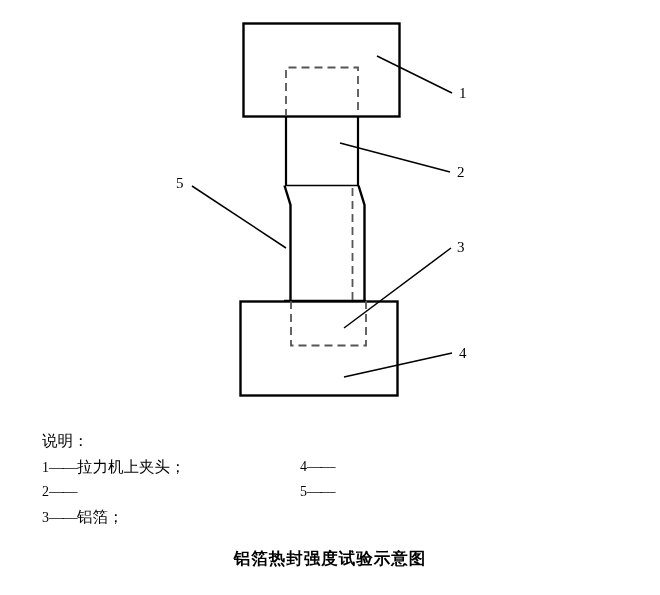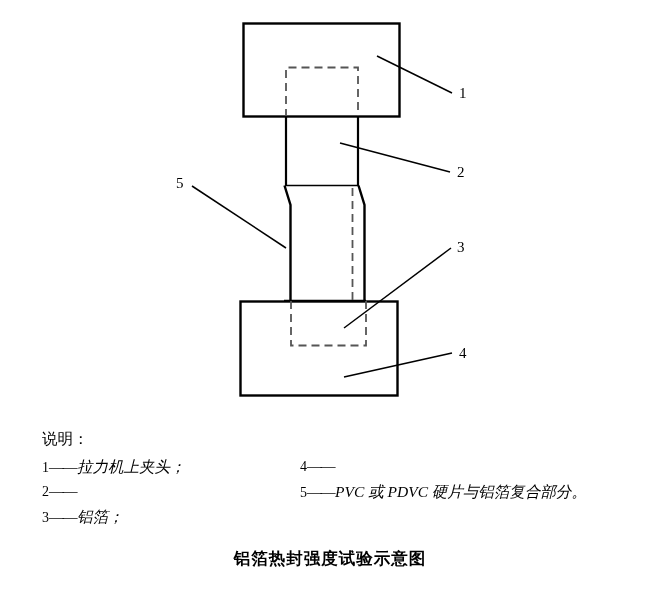--- a/index.html
+++ b/index.html
@@ -31,21 +31,20 @@
     position: absolute;
     left: 42px;
     top: 428px;
     width: 600px;
     font-size: 15.5px;
     line-height: 25px;
   }
   .legend-title {
     display: block;
     margin-bottom: 1px;
-    font-family: Liberation Mono, monospace;
   }
   .legend-rows {
     display: block;
   }
   .legend-row {
     display: flex;
     flex-direction: row;
     align-items: flex-start;
     height: 25px;
   }
@@ -65,21 +64,20 @@
   .legend-num {
     font-size: 14px;
   }
   .legend-dash {
     letter-spacing: -1.5px;
     margin: 0 1px 0 0;
     font-size: 15px;
   }
   .legend-text {
     font-size: 15.5px;
-    font-style: italic;
   }
   .caption {
     position: absolute;
     left: 0;
     top: 548px;
     width: 660px;
     text-align: center;
     font-size: 16.5px;
     font-weight: bold;
     letter-spacing: 1px;
@@ -146,21 +144,20 @@
       </div>
 
       <div class="legend-row">
         <span class="legend-col left">
           <span class="legend-num">2</span>
           <span class="legend-dash">——</span>
         </span>
         <span class="legend-col right">
           <span class="legend-num">5</span>
           <span class="legend-dash">——</span>
-          <span class="legend-text">PVC 或 PDVC 硬片与铝箔复合部分。</span>
         </span>
       </div>
 
       <div class="legend-row">
         <span class="legend-col left">
           <span class="legend-num">3</span>
           <span class="legend-dash">——</span>
           <span class="legend-text">铝箔；</span>
         </span>
       </div>

